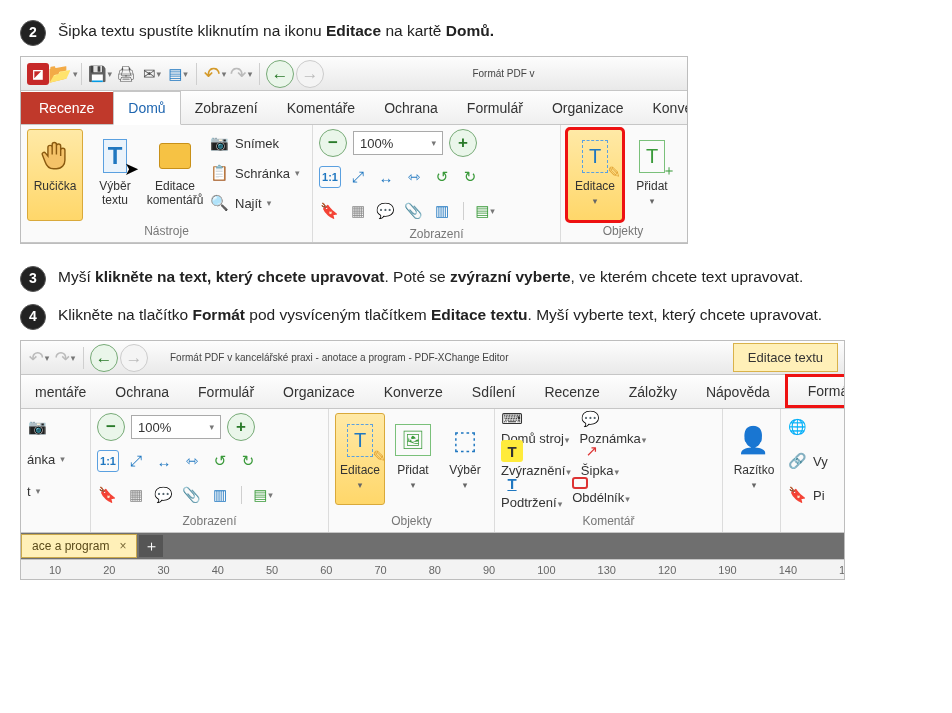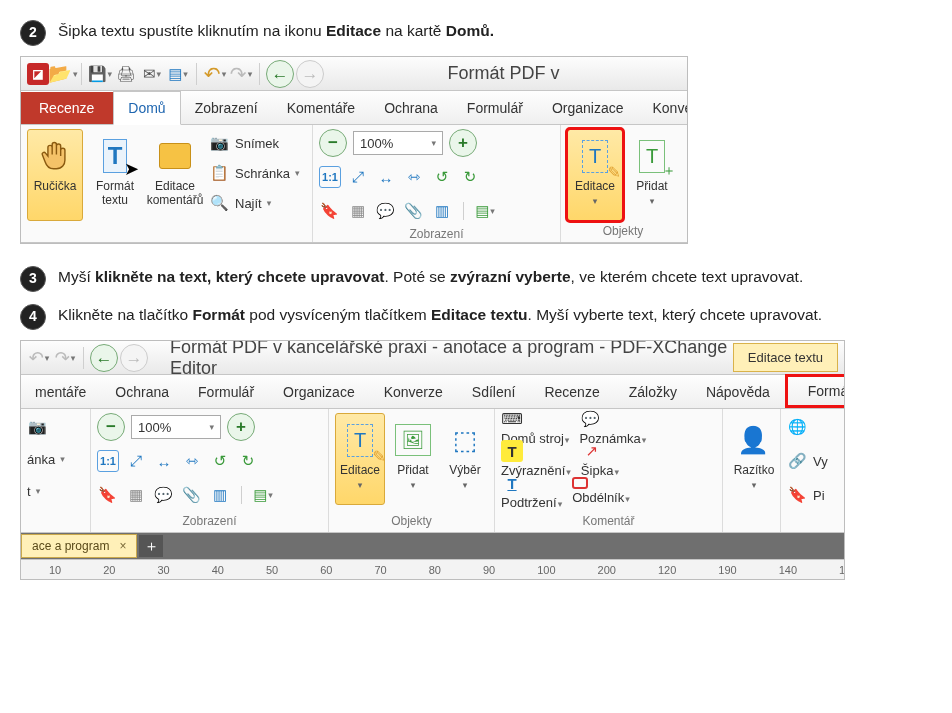--- a/index.html
+++ b/index.html
@@ -109,21 +109,21 @@
     padding:0 6px; font-size:13px; display:inline-flex; align-items:center;
     min-width:90px;
   }
   .zbtn {
     width:28px; height:28px; border-radius:50%;
     border:1px solid #7a7; background:#eaf6ea; color:#2a7a2a;
     display:inline-flex; align-items:center; justify-content:center;
     font-size:17px; font-weight:bold;
   }
 
-  .title-text { flex:1; text-align:center; font-size:18px; color:#444; }
+  .title-text { flex:1; text-align:center; font-size:10px; color:#444; }
 
   .grp-col { display:flex; flex-direction:column; gap:2px; }
 
   .yellowtab {
     background:#fff0b8; border:1px solid #d9b24a;
     padding:6px 14px; font-size:13px; color:#333;
   }
   .redtab {
     border:3px solid #e11; padding:6px 20px; font-size:14px;
   }
@@ -199,21 +199,21 @@
               <path fill="#f4c268" stroke="#8a5a10" stroke-width="1" d="M7 12V6a1.5 1.5 0 013 0v5V4a1.5 1.5 0 013 0v7V5a1.5 1.5 0 013 0v7V8a1.5 1.5 0 013 0v7c0 3-2 6-6 6h-2c-3 0-5-2-6-5l-2-5c-.5-1.3 1.4-2.2 2.3-1l1.7 2z"></path>
             </svg>
           </div>
           <div class="lbl">Ručička</div>
         </div>
         <div class="bigbtn">
           <div class="ico" style="position:relative;">
             <span style="color:#1f77c0;font-size:24px;font-weight:bold;border:1px solid #5aa0e0;padding:2px 4px;background:#eaf3fb;">T</span>
             <span style="position:absolute;right:-2px;bottom:-2px;color:#000;font-size:18px;">➤</span>
           </div>
-          <div class="lbl">Formát textu</div>
+          <div class="lbl">Výběr textu</div>
         </div>
         <div class="bigbtn">
           <div class="ico">
               <span style="background:#f6c244;border:1px solid #c89018;width:32px;height:26px;display:block;border-radius:3px;"></span>
             </div>
           <div class="lbl">Editace komentářů</div>
         </div>
         <div class="grp-col" style="margin-left:2px;">
           <div class="smallrow">
             <span class="sicon">📷</span>
@@ -224,20 +224,21 @@
             <span class="slabel">Schránka</span>
               <span class="dd-caret">▾</span>
           </div>
           <div class="smallrow">
             <span class="sicon">🔍</span>
             <span class="slabel">Najít</span>
               <span class="dd-caret">▾</span>
           </div>
         </div>
       </div>
+      <div class="group-label">Nástroje</div>
     </div>
 
     <div class="group" style="width:248px;">
       <div class="group-body" style="flex-direction:column;gap:6px;">
         <div class="smallrow" style="gap:6px;">
           <span class="zbtn">−</span>
           <span class="zoombox">
               <span>100%</span>
               <span style="margin-left:auto;" class="dd-caret">▾</span>
             </span>
@@ -465,19 +466,19 @@
     <span>10</span>
       <span>20</span>
       <span>30</span>
     <span>40</span>
       <span>50</span>
       <span>60</span>
     <span>70</span>
       <span>80</span>
       <span>90</span>
     <span>100</span>
-      <span>200</span>
+      <span>130</span>
       <span>120</span>
     <span>190</span>
       <span>140</span>
       <span>150</span>
   </div>
 </div>
 
 </body></html>

